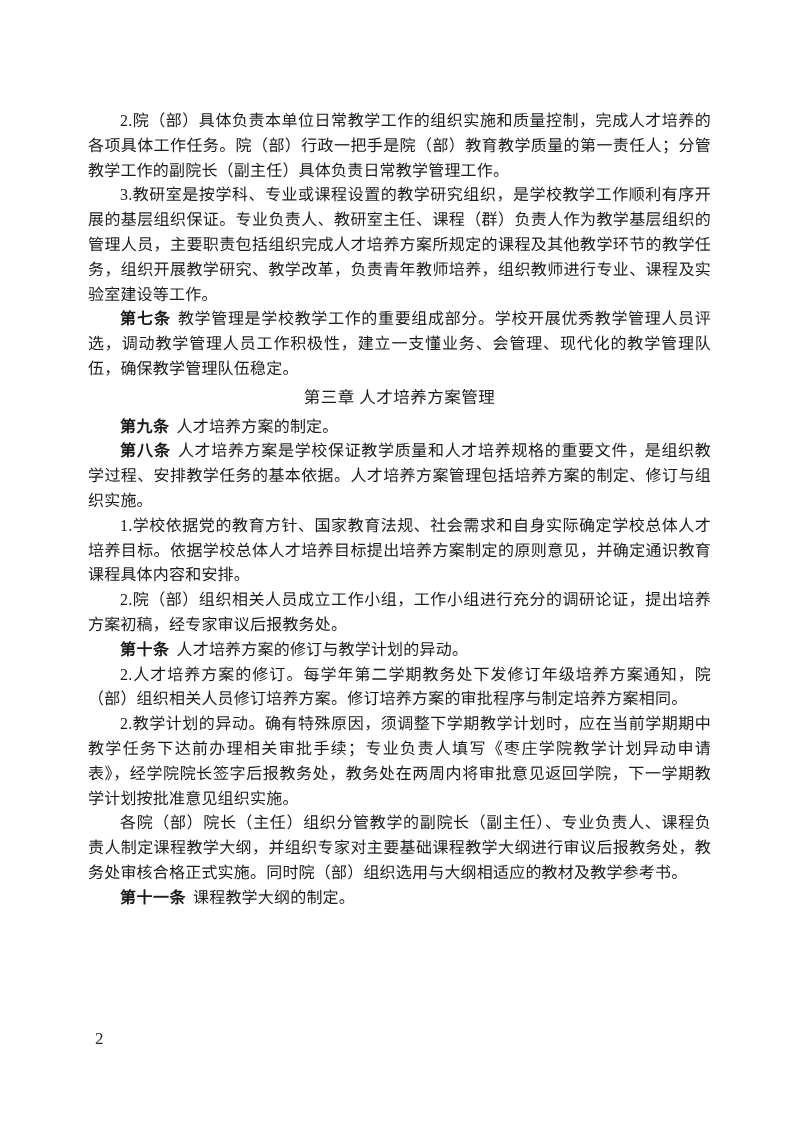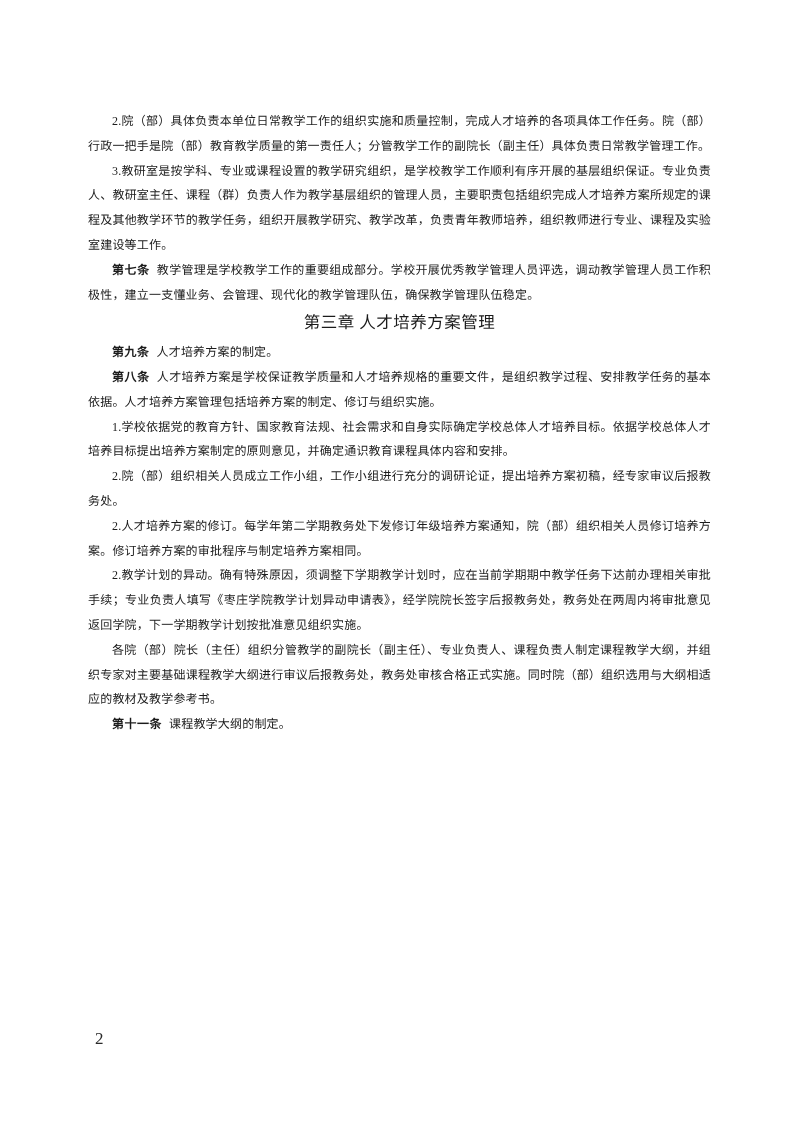--- a/index.html
+++ b/index.html
@@ -23,21 +23,21 @@
   }
   .doc-body {
     position: absolute;
     left: 88px;
     top: 109px;
     width: 623px;
     color: #1b1b1b;
   }
   .para {
     margin: 0;
-    font-size: 12px;
+    font-size: 16px;
     line-height: 24.8px;
     text-align: justify;
     text-justify: inter-ideograph;
     text-indent: 2em;
     letter-spacing: 0.2px;
     word-break: break-all;
   }
   .para .lead {
     font-weight: bold;
     margin-right: 7px;
@@ -67,19 +67,20 @@
 <div class="page">
   <div class="doc-body" id="doc-body">
       <p class="para"><span>2.院（部）具体负责本单位日常教学工作的组织实施和质量控制，完成人才培养的各项具体工作任务。院（部）行政一把手是院（部）教育教学质量的第一责任人；分管教学工作的副院长（副主任）具体负责日常教学管理工作。</span></p>
       <p class="para"><span>3.教研室是按学科、专业或课程设置的教学研究组织，是学校教学工作顺利有序开展的基层组织保证。专业负责人、教研室主任、课程（群）负责人作为教学基层组织的管理人员，主要职责包括组织完成人才培养方案所规定的课程及其他教学环节的教学任务，组织开展教学研究、教学改革，负责青年教师培养，组织教师进行专业、课程及实验室建设等工作。</span></p>
       <p class="para"><strong class="lead">第七条</strong><span>教学管理是学校教学工作的重要组成部分。学校开展优秀教学管理人员评选，调动教学管理人员工作积极性，建立一支懂业务、会管理、现代化的教学管理队伍，确保教学管理队伍稳定。</span></p>
       <p class="chapter-heading"><span>第三章 人才培养方案管理</span></p>
       <p class="para"><strong class="lead">第九条</strong><span>人才培养方案的制定。</span></p>
       <p class="para"><strong class="lead">第八条</strong><span>人才培养方案是学校保证教学质量和人才培养规格的重要文件，是组织教学过程、安排教学任务的基本依据。人才培养方案管理包括培养方案的制定、修订与组织实施。</span></p>
       <p class="para"><span>1.学校依据党的教育方针、国家教育法规、社会需求和自身实际确定学校总体人才培养目标。依据学校总体人才培养目标提出培养方案制定的原则意见，并确定通识教育课程具体内容和安排。</span></p>
       <p class="para"><span>2.院（部）组织相关人员成立工作小组，工作小组进行充分的调研论证，提出培养方案初稿，经专家审议后报教务处。</span></p>
+      <p class="para"><strong class="lead">第十条</strong><span>人才培养方案的修订与教学计划的异动。</span></p>
       <p class="para"><span>2.人才培养方案的修订。每学年第二学期教务处下发修订年级培养方案通知，院（部）组织相关人员修订培养方案。修订培养方案的审批程序与制定培养方案相同。</span></p>
       <p class="para"><span>2.教学计划的异动。确有特殊原因，须调整下学期教学计划时，应在当前学期期中教学任务下达前办理相关审批手续；专业负责人填写《枣庄学院教学计划异动申请表》，经学院院长签字后报教务处，教务处在两周内将审批意见返回学院，下一学期教学计划按批准意见组织实施。</span></p>
       <p class="para"><span>各院（部）院长（主任）组织分管教学的副院长（副主任）、专业负责人、课程负责人制定课程教学大纲，并组织专家对主要基础课程教学大纲进行审议后报教务处，教务处审核合格正式实施。同时院（部）组织选用与大纲相适应的教材及教学参考书。</span></p>
       <p class="para"><strong class="lead">第十一条</strong><span>课程教学大纲的制定。</span></p>
     </div>
   <div class="page-number">2</div>
 </div>
 
 </body></html>

